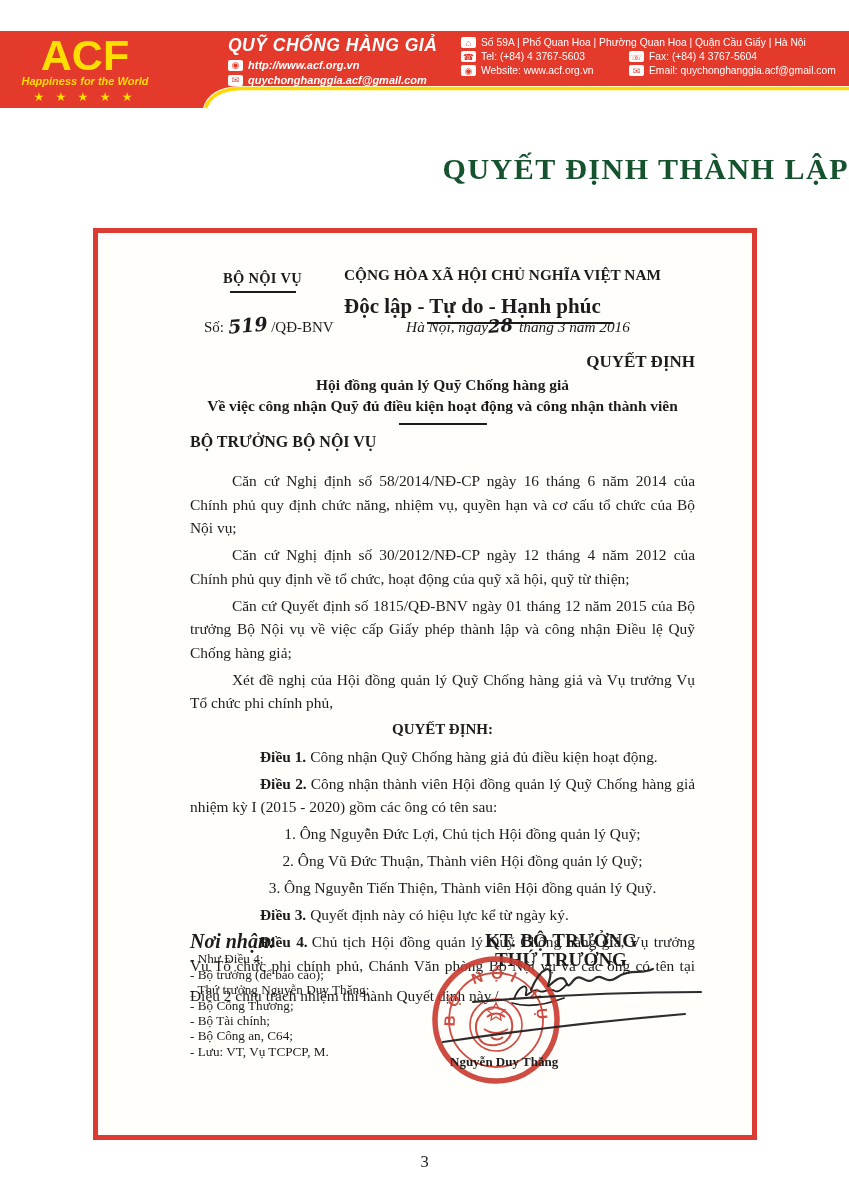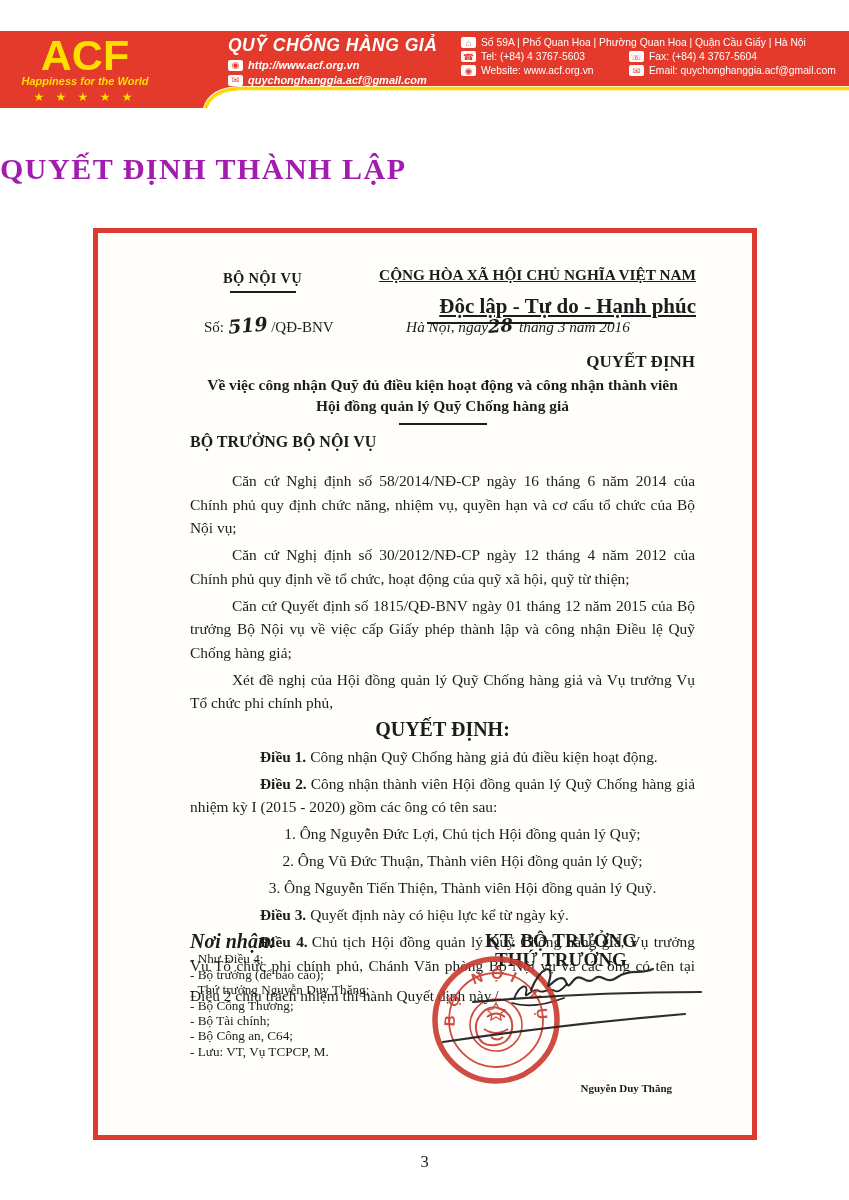--- a/index.html
+++ b/index.html
@@ -21,63 +21,63 @@
   .hicon{display:inline-flex;align-items:center;justify-content:center;width:15px;height:11px;
          background:#fff;color:#E43A2B;border-radius:2px;font-size:9px;margin-right:5px;flex:0 0 auto;}
 
   .addr-col{position:absolute;left:461px;top:37px;width:384px;color:#fff;
             font-family:"Liberation Sans","DejaVu Sans",sans-serif;font-size:10.3px;}
   .addr-row{display:flex;align-items:center;margin-bottom:3px;white-space:nowrap;}
   .addr-cell{display:flex;align-items:center;}
   .addr-cell.first{width:168px;}
 
   
-  .page-title{position:absolute;left:0;top:152px;width:849px;text-align:left;
-              font-size:30px;font-weight:bold;letter-spacing:1.5px;color:#a21caf;}
+  .page-title{position:absolute;left:0;top:152px;width:849px;text-align:right;
+              font-size:30px;font-weight:bold;letter-spacing:1.5px;color:#14532d;}
 
   
   .doc-frame{position:absolute;left:93px;top:228px;width:664px;height:912px;
              border:5px solid #DB3B31;box-sizing:border-box;background:#fffefb;}
 
   
   .issuer-block{position:absolute;left:185px;top:270px;width:155px;text-align:center;}
   .issuer{font-size:14.5px;font-weight:bold;letter-spacing:.3px;}
   .rule{background:#1c1c1c;height:2px;margin:4px auto 0 auto;}
   .issuer-rule{width:66px;}
-  .republic-block{position:absolute;left:344px;top:266px;width:352px;text-align:right;text-decoration:underline;}
+  .republic-block{position:absolute;left:344px;top:266px;width:352px;text-align:left;}
   .motto1{font-size:15.3px;font-weight:bold;}
   .motto2{font-size:21px;font-weight:bold;margin-top:10px;}
   .motto-rule{width:186px;margin-top:3px;}
 
   .number-line{position:absolute;left:204px;top:314px;font-size:15px;white-space:nowrap;}
   .hand{font-family:"DejaVu Serif",serif;font-style:italic;font-weight:bold;display:inline-block;
         transform:rotate(-5deg);font-size:19px;}
   .date-line{position:absolute;left:398px;top:315px;width:240px;text-align:center;
              font-style:italic;font-size:15.3px;white-space:nowrap;}
   .date-line .hand{font-size:18px;margin-right:2px;}
 
   
   .doc-body{position:absolute;left:190px;top:352px;width:505px;font-size:15.4px;line-height:23.5px;}
   .h-decision{text-align:right;font-weight:bold;font-size:17px;line-height:20px;margin:0 0 3px 0;}
   .h-sub{text-align:center;font-weight:bold;font-size:15.4px;line-height:20.5px;margin:0;}
   .divider{width:88px;height:2px;background:#1c1c1c;margin:7px auto 7px auto;}
   .h-authority{text-align:left;font-weight:bold;font-size:16px;line-height:20px;margin:0 0 17px 0;}
   .para{margin:0 0 3.5px 0;text-indent:42px;text-align:justify;}
-  .h-operative{text-align:center;font-weight:bold;font-size:20px;line-height:20px;margin:4px 0 6px 0;}
+  .h-operative{text-align:center;font-weight:bold;font-size:15px;line-height:20px;margin:4px 0 6px 0;}
   .article b{margin-right:4px;margin-left:28px;}
   .member{margin:0 0 3.5px 0;text-indent:0;margin-left:40px;text-align:center;}
   .mark-svg{vertical-align:-6px;margin-left:6px;}
 
   
   .recipients{position:absolute;left:190px;top:934px;font-size:13.2px;line-height:15.4px;}
   .recipients-label{font-weight:bold;font-style:italic;font-size:20px;margin-bottom:2px;}
   .sig-title{position:absolute;left:455px;top:931px;width:212px;text-align:center;
              font-weight:bold;font-size:19px;line-height:19px;}
-  .signer{position:absolute;left:450px;top:1054px;width:222px;text-align:right;
-          font-weight:bold;font-size:11px;margin-top:28px;}
+  .signer{position:absolute;left:450px;top:1054px;width:222px;text-align:left;
+          font-weight:bold;font-size:13px;}
   .seal-svg{position:absolute;left:429px;top:953px;}
   .sig-strokes{position:absolute;left:413px;top:938px;}
   .page-number{position:absolute;left:0;top:1152px;width:849px;text-align:center;font-size:16.5px;}
 </style>
 </head>
 <body>
 
 <div class="page">
 
   <svg class="band-svg" width="849" height="118" viewBox="0 0 849 118">
@@ -151,22 +151,22 @@
     <span>/QĐ-BNV</span>
   </div>
 
   <div class="date-line">
     <span>Hà Nội, ngày</span><span class="hand">28</span>
     <span>tháng 3 năm 2016</span>
   </div>
 
   <div class="doc-body">
     <div class="h-decision">QUYẾT ĐỊNH</div>
+    <div class="h-sub">Hội đồng quản lý Quỹ Chống hàng giả</div>
     <div class="h-sub">Về việc công nhận Quỹ đủ điều kiện hoạt động và công nhận thành viên</div>
-    <div class="h-sub">Hội đồng quản lý Quỹ Chống hàng giả</div>
     <div class="divider"></div>
     <div class="h-authority">BỘ TRƯỞNG BỘ NỘI VỤ</div>
 
     <p class="para">Căn cứ Nghị định số 58/2014/NĐ-CP ngày 16 tháng 6 năm 2014 của Chính phủ quy định chức năng, nhiệm vụ, quyền hạn và cơ cấu tổ chức của Bộ Nội vụ;</p>
     <p class="para">Căn cứ Nghị định số 30/2012/NĐ-CP ngày 12 tháng 4 năm 2012 của Chính phủ quy định về tổ chức, hoạt động của quỹ xã hội, quỹ từ thiện;</p>
     <p class="para">Căn cứ Quyết định số 1815/QĐ-BNV ngày 01 tháng 12 năm 2015 của Bộ trưởng Bộ Nội vụ về việc cấp Giấy phép thành lập và công nhận Điều lệ Quỹ Chống hàng giả;</p>
     <p class="para">Xét đề nghị của Hội đồng quản lý Quỹ Chống hàng giả và Vụ trưởng Vụ Tổ chức phi chính phủ,</p>
 
     <div class="h-operative">QUYẾT ĐỊNH:</div>
 

